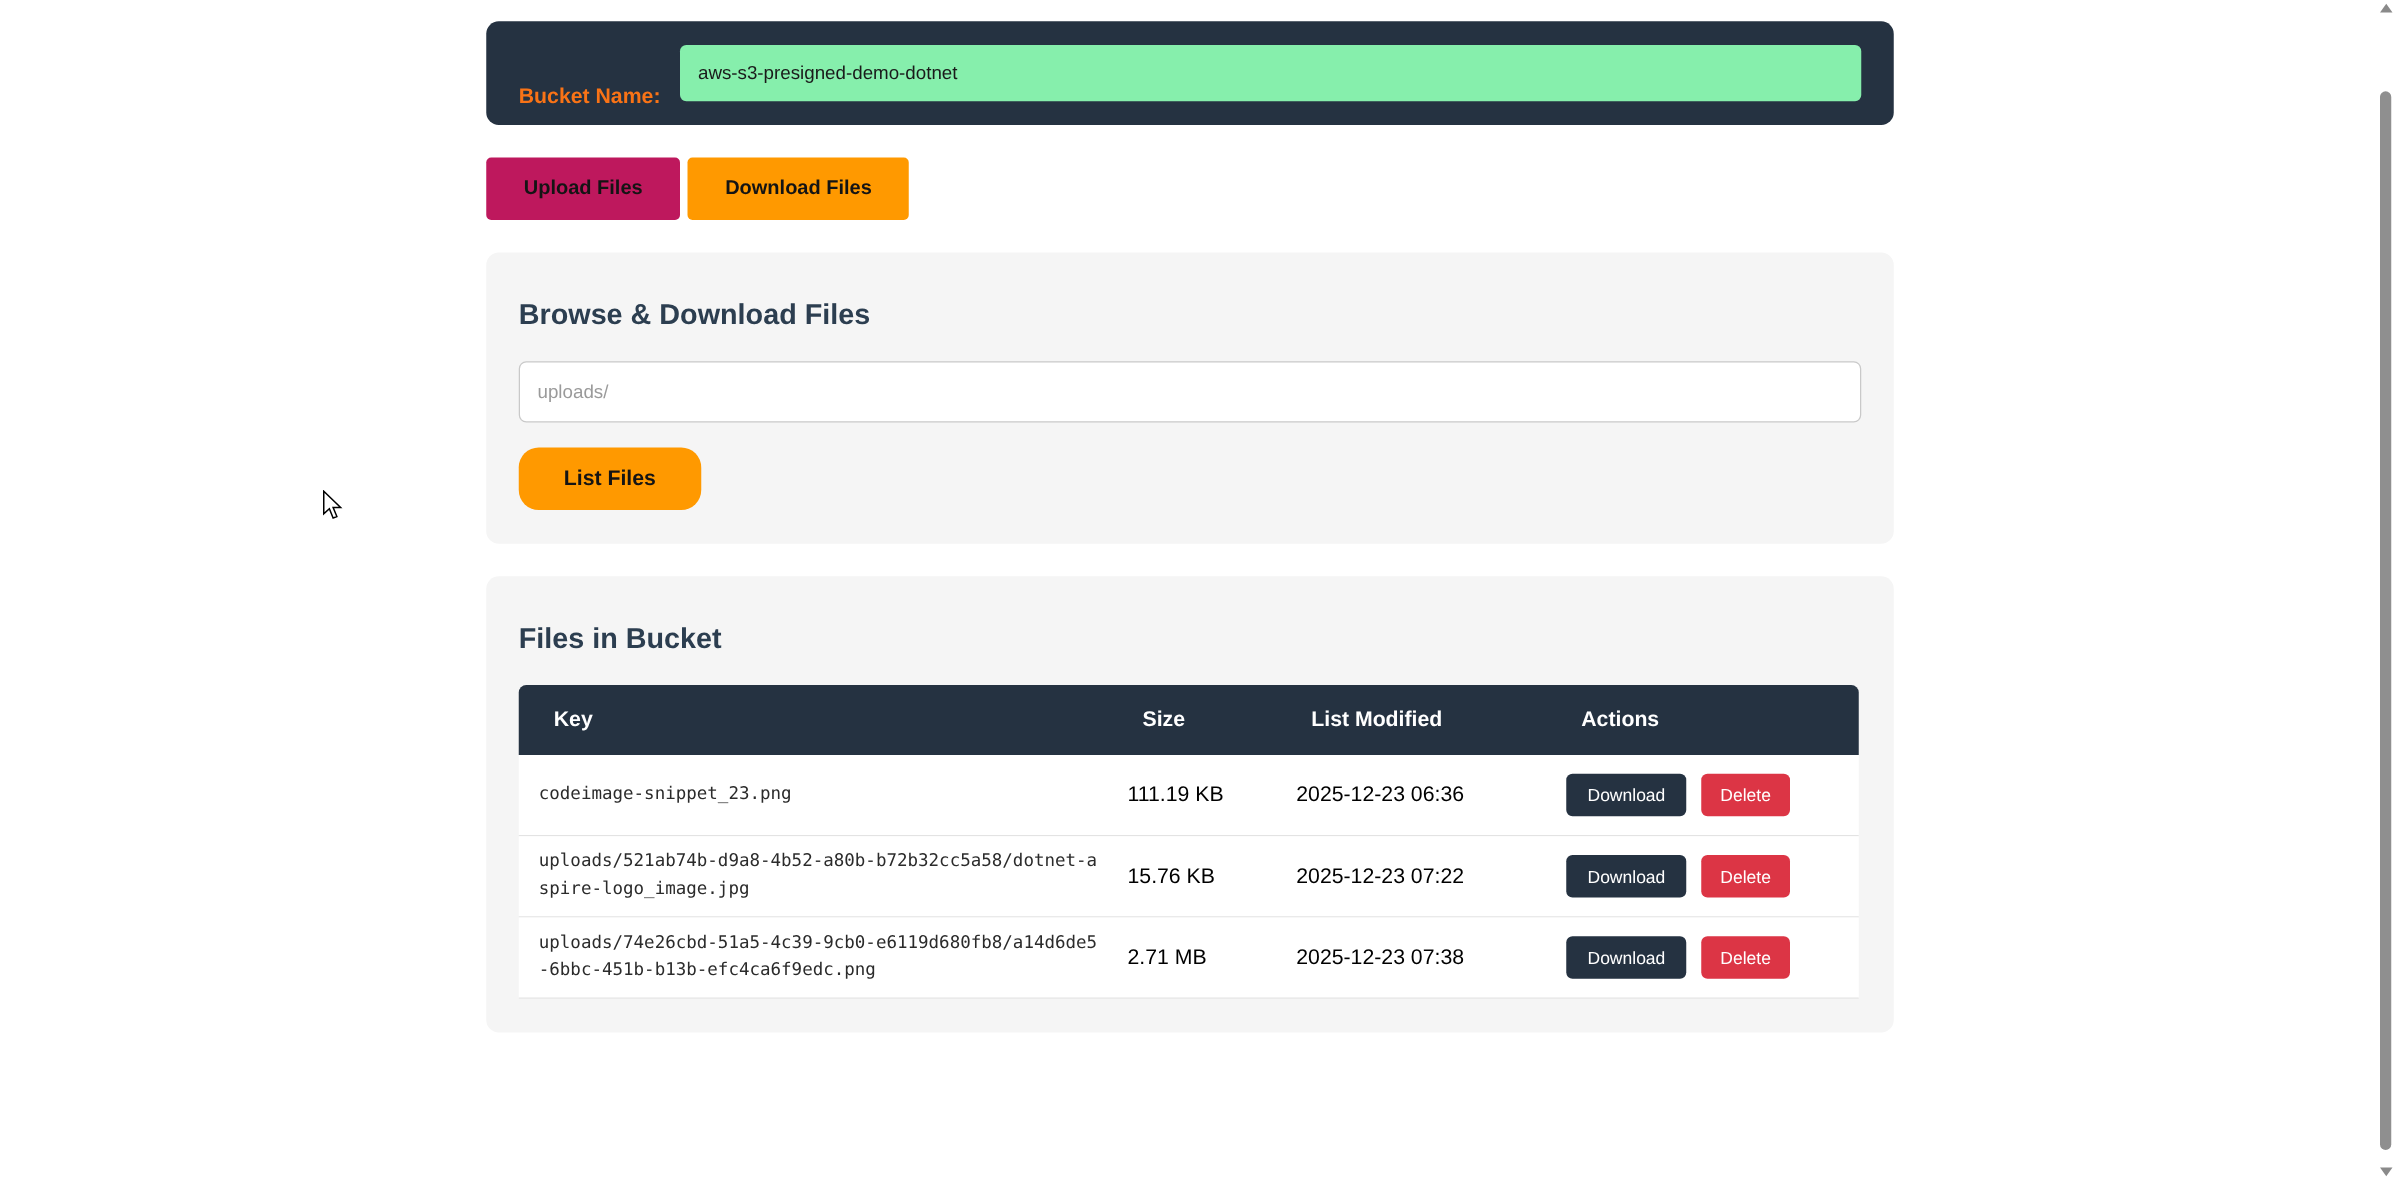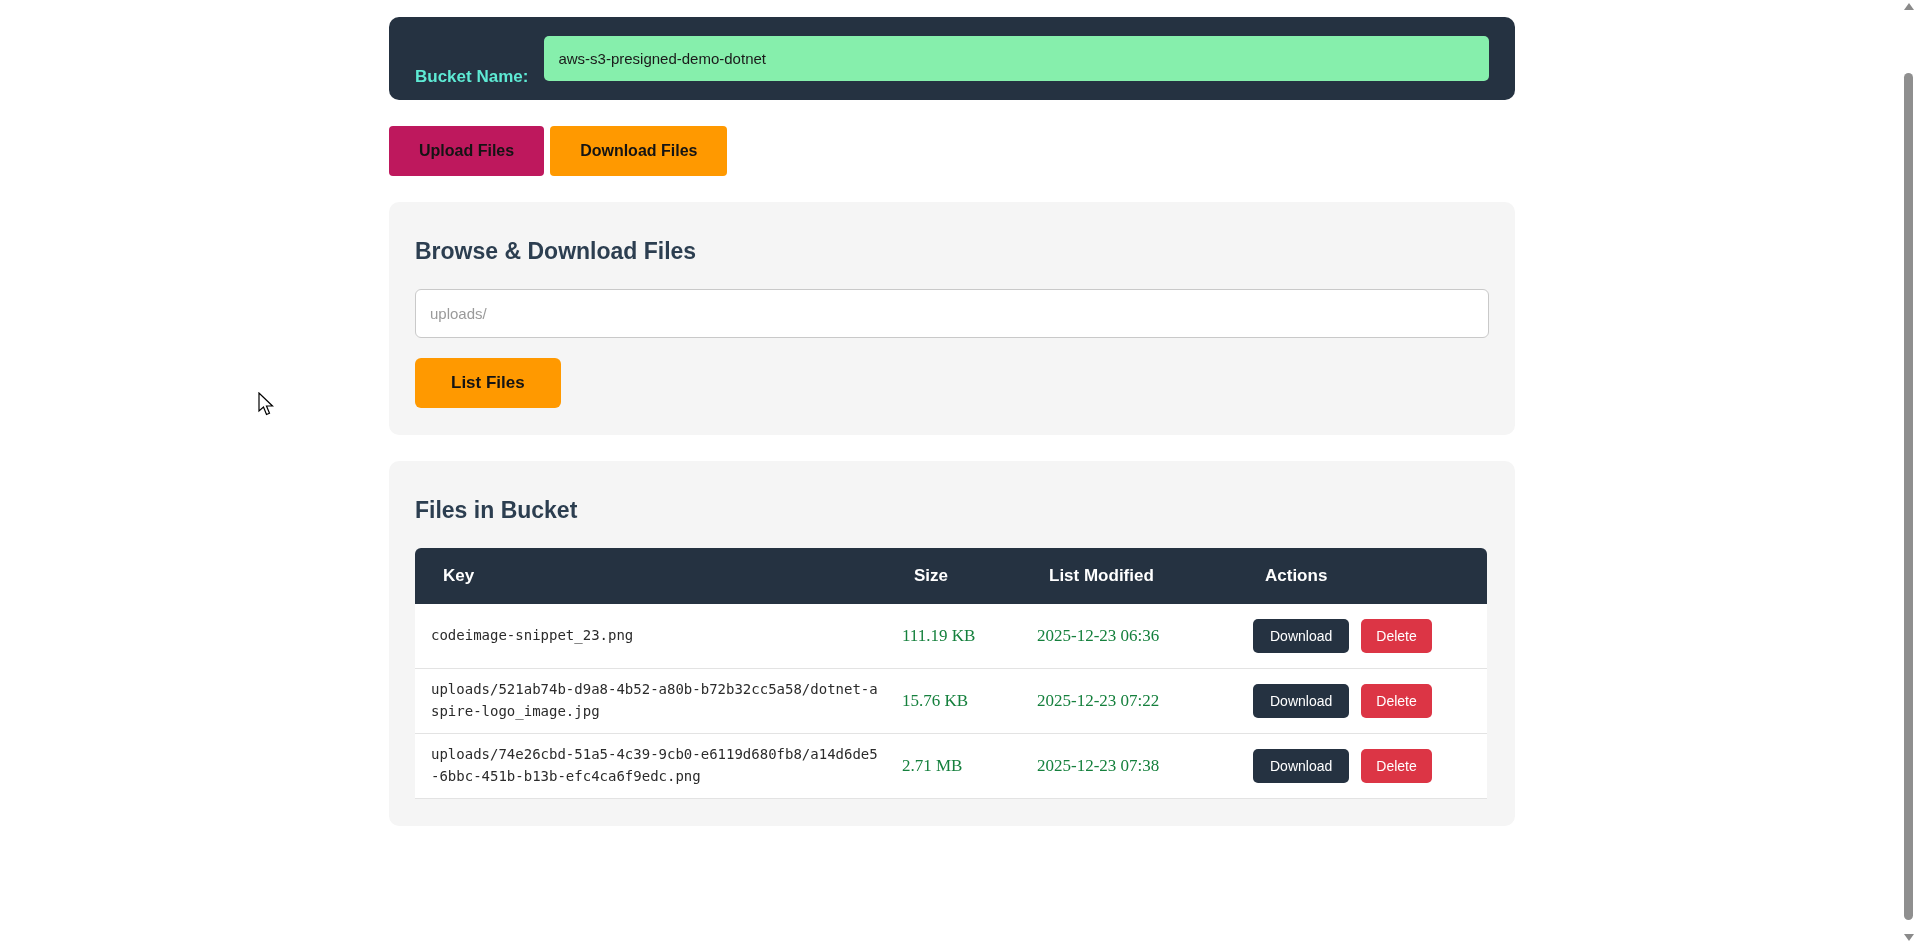--- a/index.html
+++ b/index.html
@@ -15,21 +15,21 @@
 
   
   .bucket-bar {
     background: #253241;
     border-radius: 10px;
     height: 83px;
     display: flex; align-items: center;
     padding: 0 26px; gap: 16px;
   }
   .bucket-bar label {
-    color: #5eead4; font-weight: 700; font-size: 17px; white-space: nowrap; margin-top: 36px;
+    color: #f97316; font-weight: 700; font-size: 17px; white-space: nowrap; margin-top: 36px;
   }
   .bucket-bar input {
     flex: 1; height: 45px;
     border: none; border-radius: 5px;
     padding: 0 14px; font-size: 15px; color: #1a1a1a;
     font-family: "Liberation Sans", sans-serif;
     background: #86efac; outline: none;
   }
 
   
@@ -63,21 +63,21 @@
   .prefix-input {
     width: 100%; height: 49px;
     border: 1px solid #c9c9c9; border-radius: 6px;
     padding: 0 14px; font-size: 15px; color: #1a1a1a;
     font-family: "Liberation Sans", sans-serif;
     background: #ffffff; outline: none;
   }
   .prefix-input::placeholder { color: #9a9a9a; }
   .primary-btn {
     margin-top: 20px; height: 50px;
-    background: #ff9900; border: none; border-radius: 6px;
+    background: #ff9900; border: none; border-radius: 16px;
     font-family: "Liberation Sans", sans-serif;
     font-size: 17px; font-weight: 700; color: #141414;
     padding: 0 36px; cursor: pointer;
   }
 
   
   .files-table { width: 1072px; }
   .t-row {
     display: grid;
     grid-template-columns: 471px 135px 216px 250px;
@@ -94,21 +94,21 @@
     background: #ffffff;
     border-bottom: 1px solid #e3e3e3;
     min-height: 65px;
   }
   .cell-key {
     font-family: "DejaVu Sans Mono", "Liberation Mono", monospace;
     font-size: 14px; color: #2b2b2b; line-height: 1.55;
     padding: 10px 6px 10px 16px;
     word-break: break-all;
   }
-  .cell-size, .cell-date { font-size: 17px; color: #15803d; padding: 0 16px; font-family: Liberation Serif, serif; }
+  .cell-size, .cell-date { font-size: 17px; color: #000000; padding: 0 16px; }
   .cell-actions { padding: 0 16px; display: flex; gap: 12px; }
   .dl-btn, .del-btn {
     height: 34px; border: none; border-radius: 5px;
     font-family: "Liberation Sans", sans-serif;
     font-size: 14px; color: #ffffff; cursor: pointer;
   }
   .dl-btn { background: #253241; padding: 0 17px; }
   .del-btn { background: #dc3545; padding: 0 15px; }
 
   

